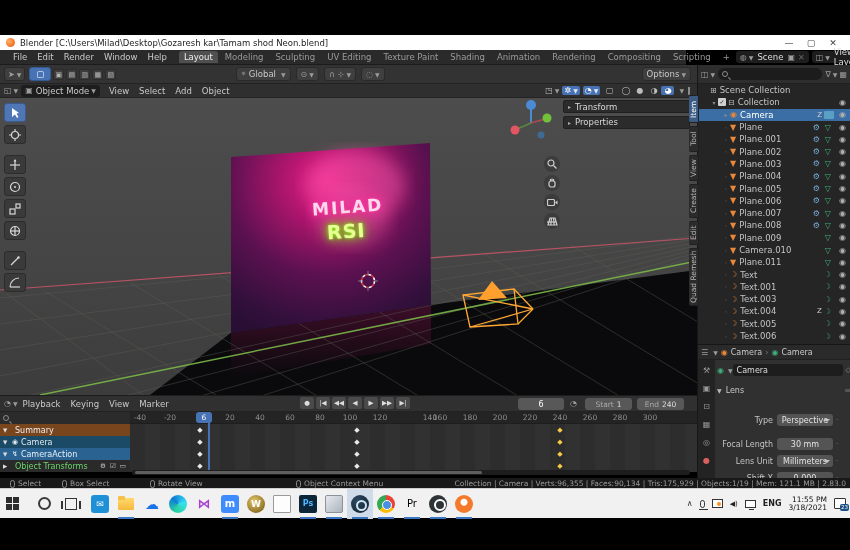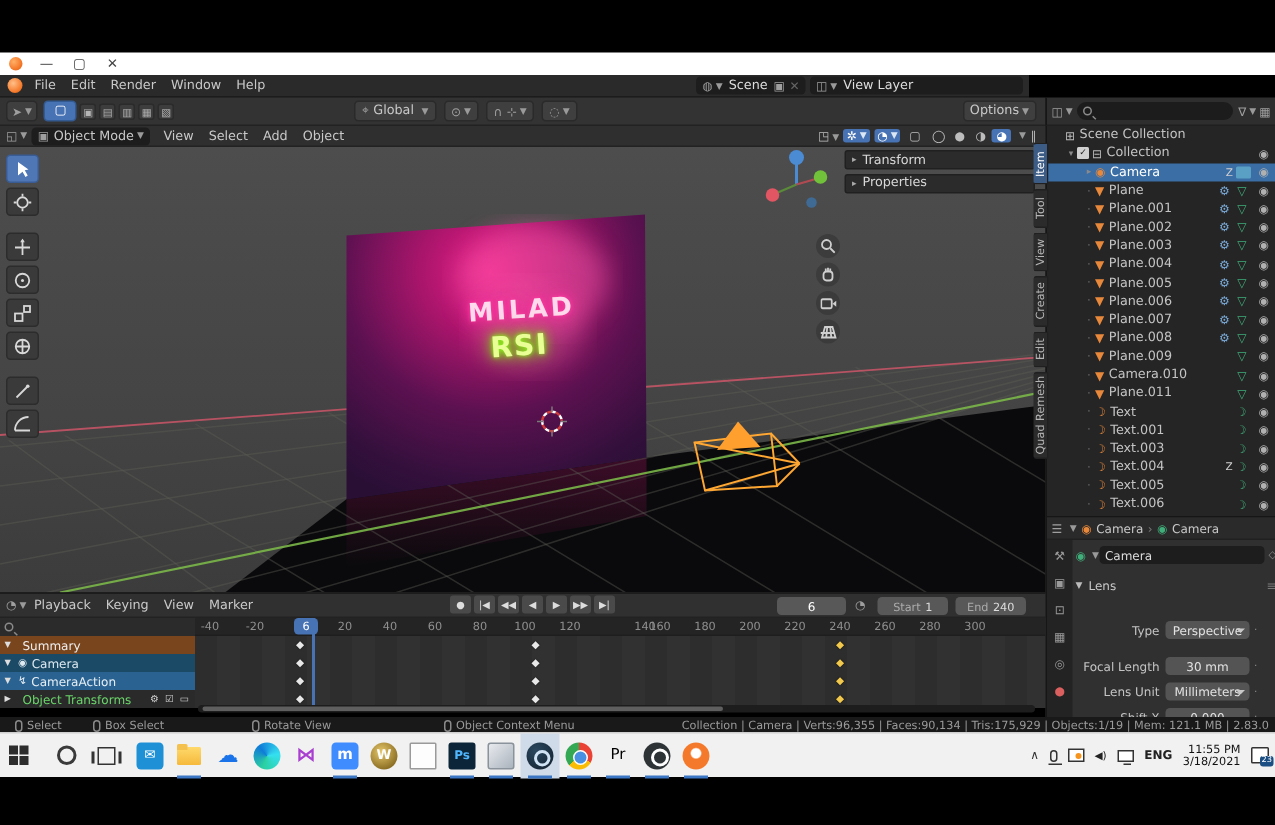--- a/index.html
+++ b/index.html
@@ -164,33 +164,47 @@
   .notif{width:12px;height:11px;border:1px solid #333;border-radius:1px;position:relative;background:#fff;}
   .notif .badge{position:absolute;right:-4px;bottom:-3px;background:#1b4e82;color:#fff;font-size:5.5px;border-radius:2px;padding:0 1px;line-height:7px;}
 </style>
 </head>
 <body>
 
 <div class="screen">
 
   <div id="titlebar" class="abs">
     <span class="blogo"></span>
+    <span class="ttext">Blender [C:\Users\Milad\Desktop\Gozaresh kar\Tamam shod Neon.blend]</span>
     <span class="wbtn">—</span>
     <span class="wbtn">▢</span>
     <span class="wbtn">✕</span>
   </div>
 
   <div id="topbar" class="abs">
     <span class="blogo2"></span>
     <span style="display:flex;">
       <span class="menu-item">File</span>
         <span class="menu-item">Edit</span>
         <span class="menu-item">Render</span>
         <span class="menu-item">Window</span>
         <span class="menu-item">Help</span>
+    </span>
+    <span style="display:flex;margin-left:6px;">
+      <span class="wtab active">Layout</span>
+        <span class="wtab">Modeling</span>
+        <span class="wtab">Sculpting</span>
+        <span class="wtab">UV Editing</span>
+        <span class="wtab">Texture Paint</span>
+        <span class="wtab">Shading</span>
+        <span class="wtab">Animation</span>
+        <span class="wtab">Rendering</span>
+        <span class="wtab">Compositing</span>
+        <span class="wtab">Scripting</span>
+        <span class="wtab">+</span>
     </span>
     <span class="idpill" style="margin-left:auto;">
       <span class="icog">◍</span>
         <span class="caret">▼</span>
       <span class="ptxt">Scene</span>
       <span class="icog">▣</span>
       <span class="icodim">✕</span>
     </span>
     <span class="idpill" style="margin-right:4px;width:142px;">
       <span class="icog">◫</span>
@@ -953,21 +967,21 @@
         <span class="hint" style="left: 10px;">
           <span class="mouse"></span>
           <span>Select</span>
         </span>
 
         <span class="hint" style="left: 62px;">
           <span class="mouse"></span>
           <span>Box Select</span>
         </span>
 
-        <span class="hint" style="left: 168px; justify-content: flex-end;">
+        <span class="hint" style="left: 150px; justify-content: flex-end;">
           <span class="mouse"></span>
           <span>Rotate View</span>
         </span>
 
         <span class="hint" style="left: 296px;">
           <span class="mouse"></span>
           <span>Object Context Menu</span>
         </span>
 
     </div>

